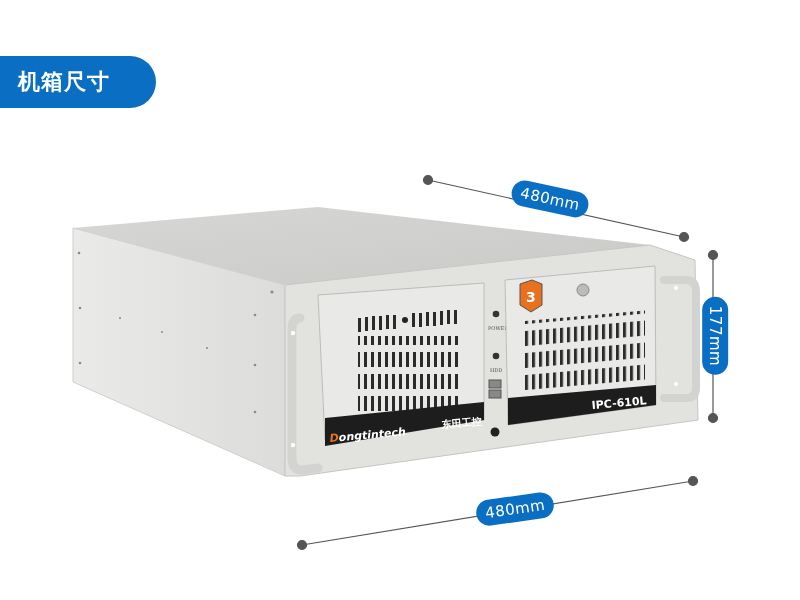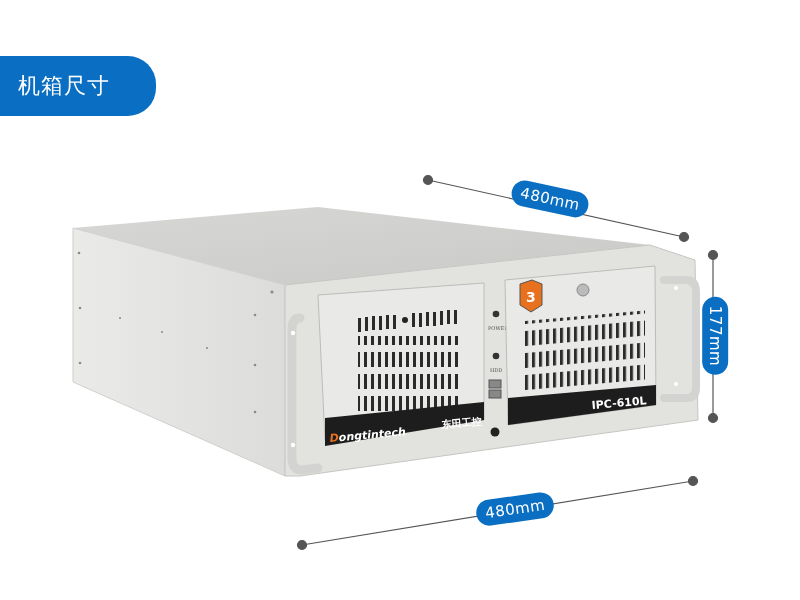--- a/index.html
+++ b/index.html
@@ -1,17 +1,17 @@
 <!DOCTYPE html>
 <html><head>
 <meta charset="utf-8">
 <style>
   html, body { margin: 0; padding: 0; }
   body { width: 800px; height: 600px; background: #ffffff; position: relative; overflow: hidden; font-family: "DejaVu Sans", sans-serif; }
-  .title-tab { position: absolute; left: 0; top: 56px; width: 156px; height: 60px; background: #0a6fc2; border-radius: 0 28px 28px 0; color: #fff; font-size: 22px; font-weight: normal; display: flex; align-items: center; padding-left: 18px; box-sizing: border-box; letter-spacing: 1px; }
+  .title-tab { position: absolute; left: 0; top: 56px; width: 156px; height: 52px; background: #0a6fc2; border-radius: 0 28px 28px 0; color: #fff; font-size: 22px; font-weight: bold; display: flex; align-items: center; padding-left: 18px; box-sizing: border-box; letter-spacing: 1px; }
   .pill { position: absolute; background: #0a6fc2; color: #fff; font-size: 15px; border-radius: 14px; height: 26px; line-height: 26px; padding: 0 9px; white-space: nowrap; letter-spacing: 0.5px; }
   svg.overlay { position: absolute; left: 0; top: 0; }
 </style>
 </head>
 <body>
 
 <div class="title-tab">
   <span>机箱尺寸</span>
 </div>
 

